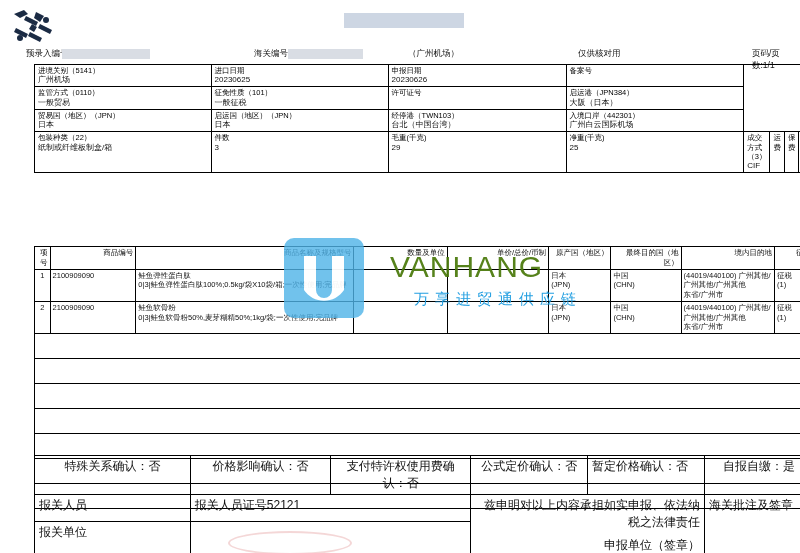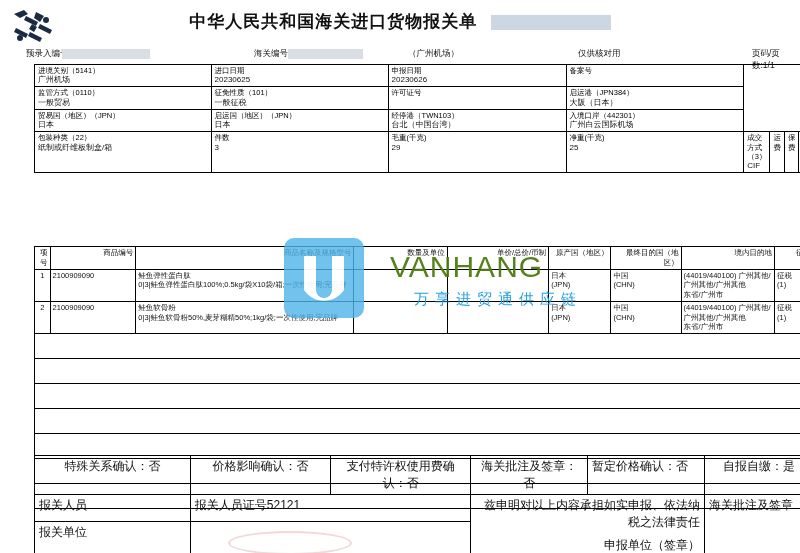--- a/index.html
+++ b/index.html
@@ -105,21 +105,20 @@
       <path d="M30 16 L42 22 L40 26 L28 20 Z"></path>
       <path d="M6 20 L18 26 L16 30 L4 24 Z"></path>
       <path d="M20 24 L32 30 L30 34 L18 28 Z"></path>
       <circle cx="36" cy="12" r="3"></circle>
       <circle cx="10" cy="30" r="3"></circle>
       <path d="M22 16 L27 19 L24 24 L19 21 Z"></path>
     </g>
   </svg>
 
   <div class="title">
-    <span>中华人民共和国海关进口货物报关单</span>
     <span class="redact blue" style="width:120px;height:15px;margin-left:8px;"></span>
   </div>
 
   <div class="hdr-row">
     <span class="lbl" style="left:0px;">预录入编号：</span>
     <span class="redact" style="position:absolute;left:52px;top:1px;width:88px;height:10px;"></span>
 
     <span class="lbl" style="left:228px;">海关编号：</span>
     <span class="redact" style="position:absolute;left:278px;top:1px;width:75px;height:10px;"></span>
 
@@ -289,21 +288,21 @@
         </tr>
   </tbody>
     </table>
 
   <table class="bottom">
     <tbody>
         <tr>
       <td style="width:20%;text-align:center">特殊关系确认：否</td>
       <td style="width:18%;text-align:center">价格影响确认：否</td>
       <td style="width:18%;text-align:center">支付特许权使用费确认：否</td>
-      <td style="width:15%;text-align:center">海关批注及签章：否</td>
+      <td style="width:15%;text-align:center">公式定价确认：否</td>
       <td style="width:15%;text-align:left">暂定价格确认：否</td>
       <td style="width:14%;text-align:center">自报自缴：是</td>
     </tr>
     <tr>
       <td style="height:22px">报关人员</td>
       <td colspan="2">报关人员证号52121</td>
       <td colspan="2" rowspan="2" style="text-align:right;vertical-align:middle">
         <div>兹申明对以上内容承担如实申报、依法纳税之法律责任</div>
         <div style="margin-top:6px">申报单位（签章）</div>
       </td>

